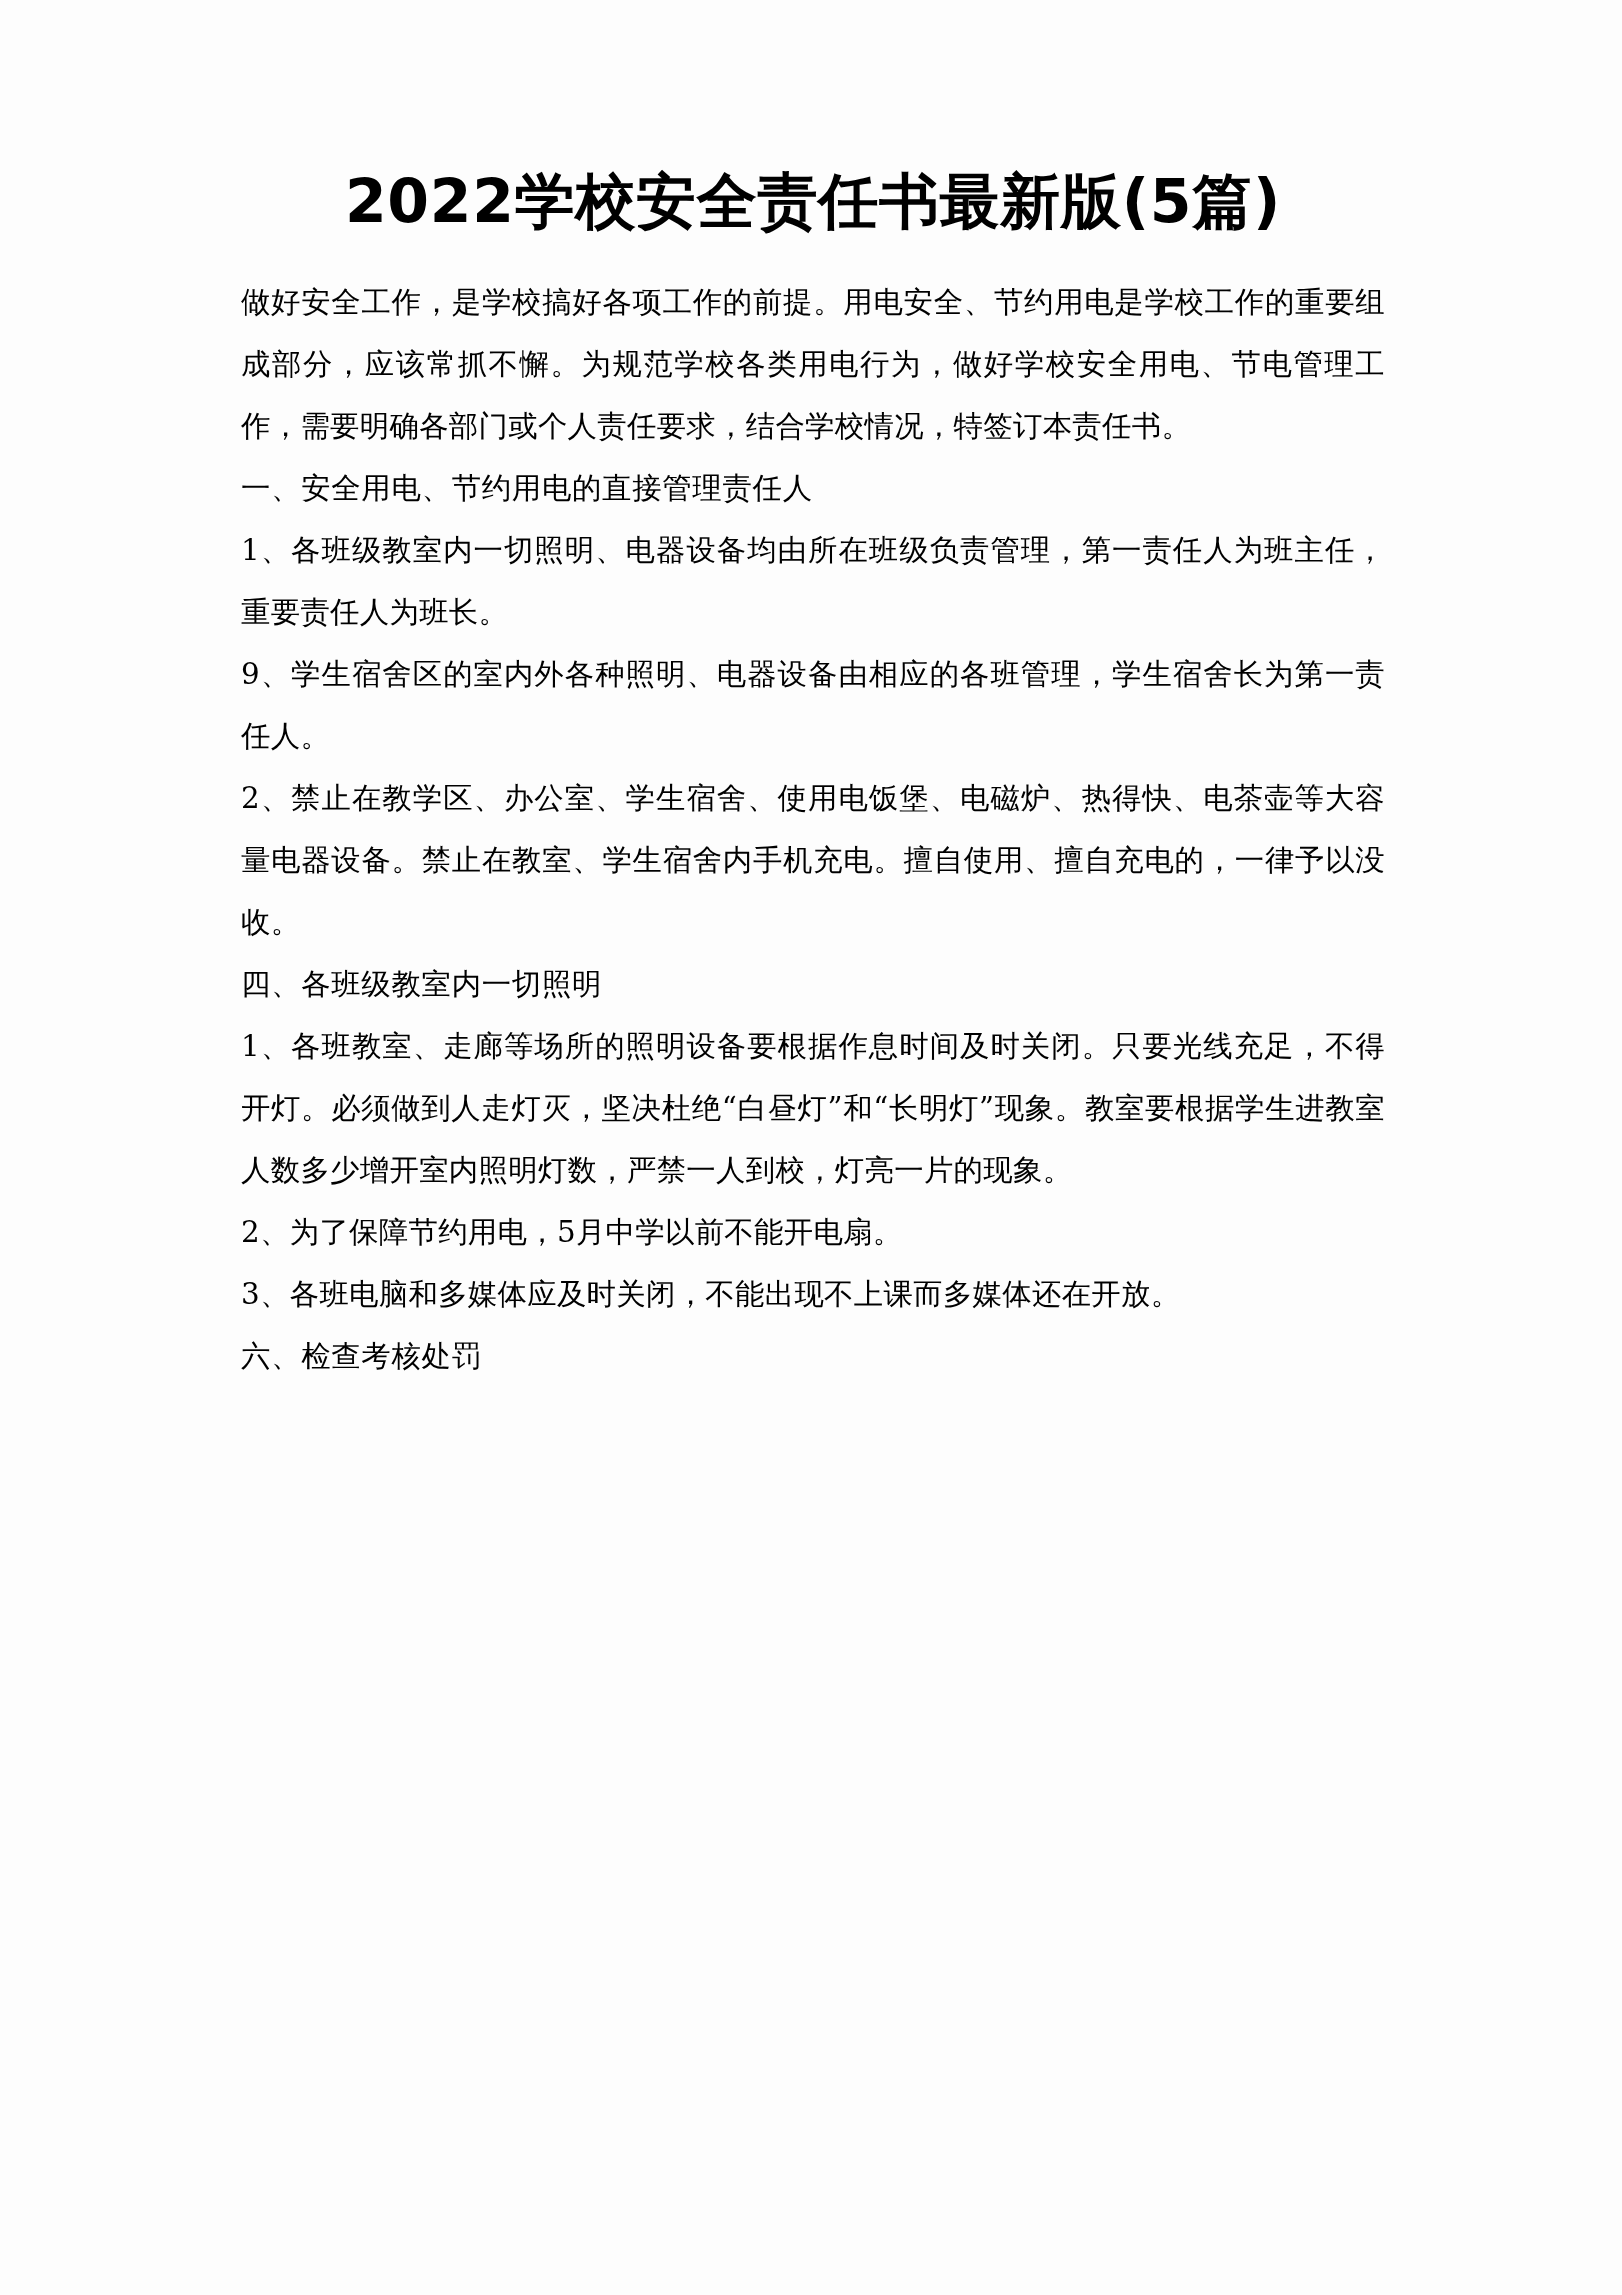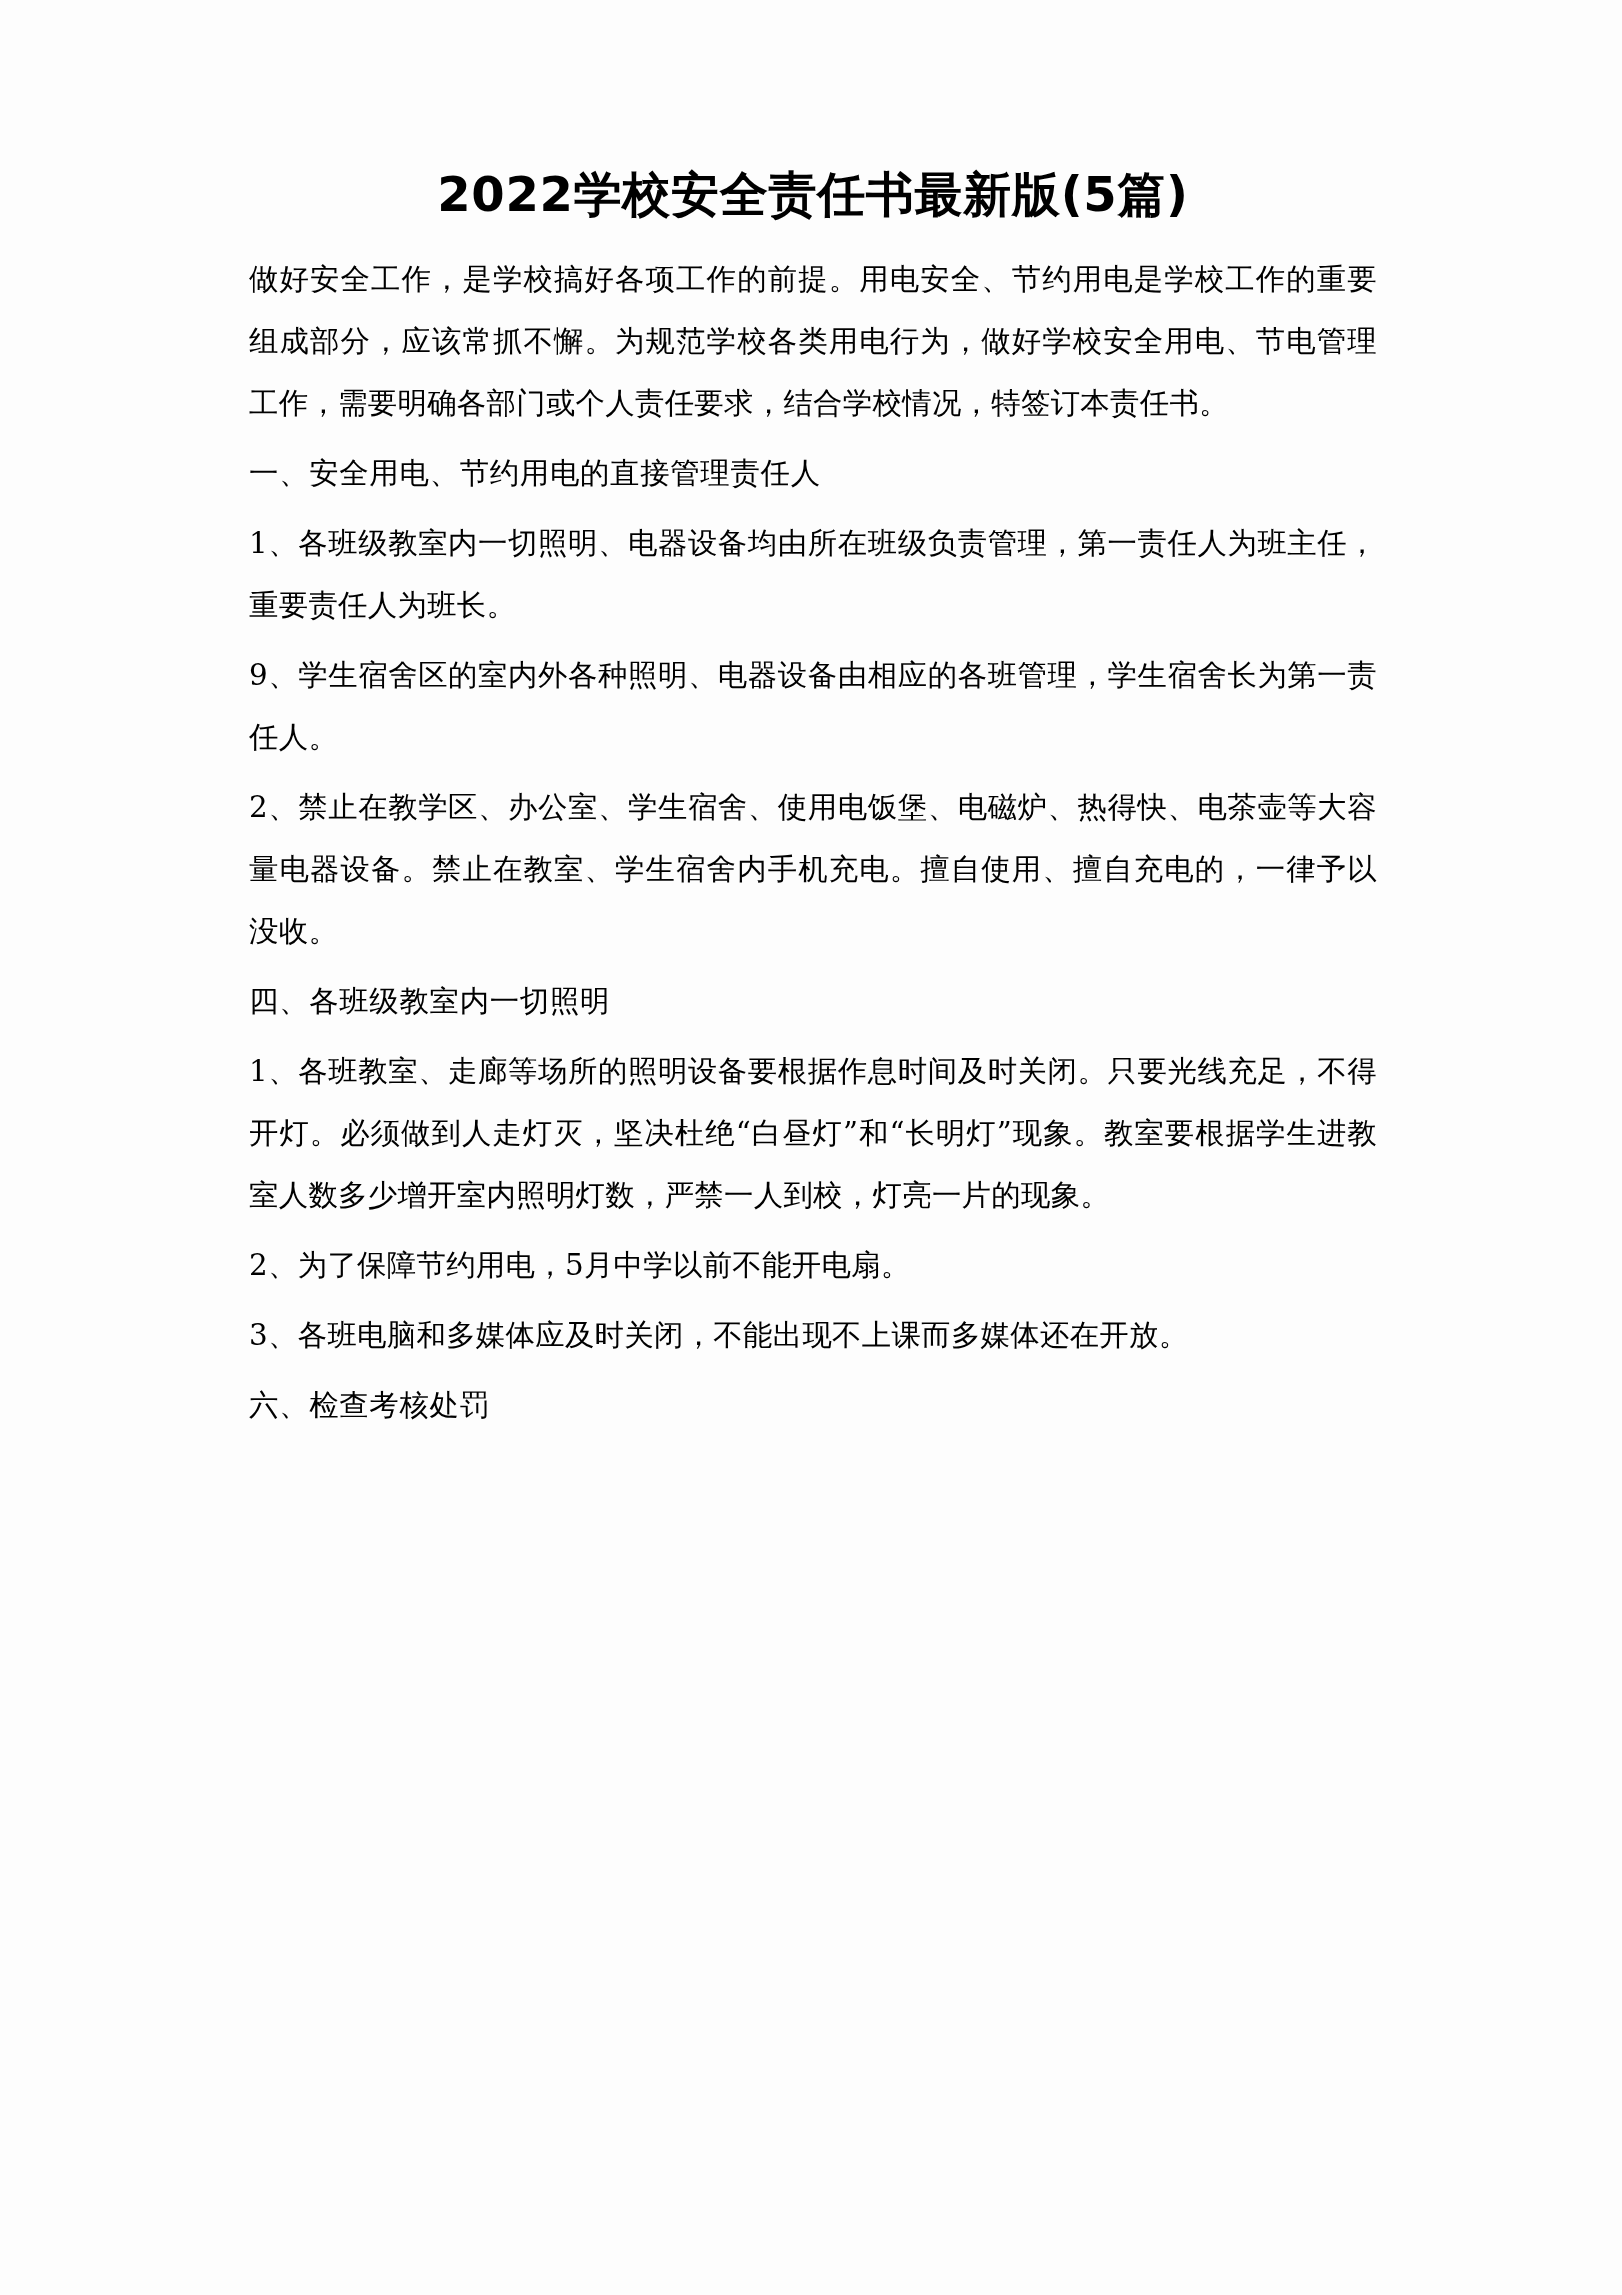--- a/index.html
+++ b/index.html
@@ -21,33 +21,33 @@
   }
   .content {
     position: absolute;
     left: 241px;
     top: 164px;
     width: 1144px;
   }
   .doc-title {
     font-family: "DejaVu Sans", "Liberation Sans", sans-serif;
     font-weight: bold;
-    font-size: 48px;
+    font-size: 60px;
     line-height: 1.25;
     text-align: center;
     color: #000;
     letter-spacing: 0.7px;
-    margin: 0 0 24px 0;
+    margin: 0 0 32px 0;
     white-space: nowrap;
   }
   .para {
     font-size: 29.4px;
     line-height: 62px;
     color: #000;
-    margin: 8px;
+    margin: 0;
     text-align: justify;
     text-justify: inter-ideograph;
     letter-spacing: 0.3px;
     word-break: break-all;
   }
   .para.heading {
     letter-spacing: 0.7px;
   }
 </style>
 </head>

